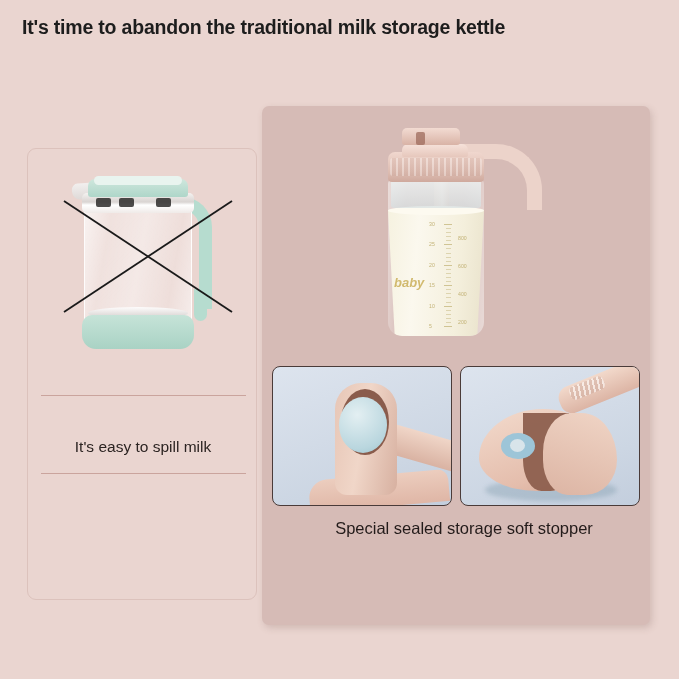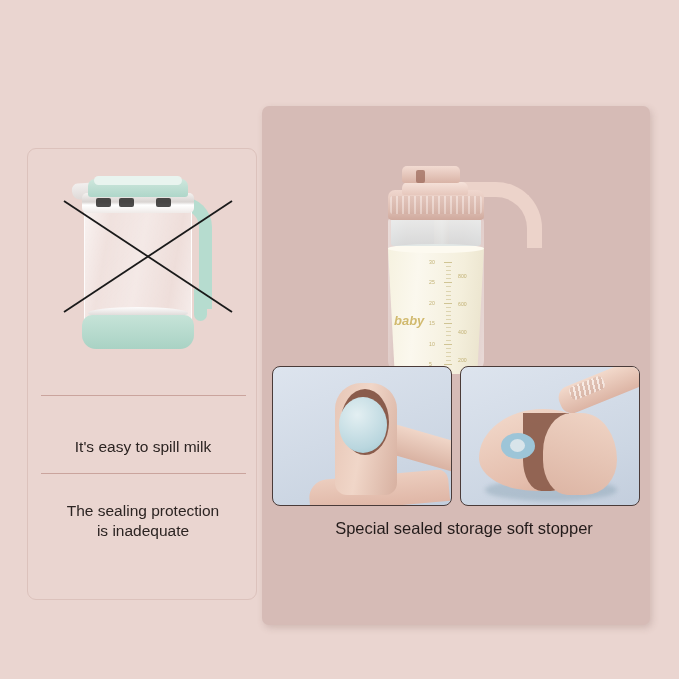--- a/index.html
+++ b/index.html
@@ -220,21 +220,20 @@
     border-radius: 7px;
     box-shadow: 2px 3px 7px rgba(120,88,82,0.22);
   }
 
   .hero-stage {
     position: absolute;
     left: 0;
     top: 0;
     width: 388px;
     height: 248px;
-    margin-top: 38px;
   }
 
   
   .pitcher { position: absolute; left: 118px; top: 16px; width: 190px; height: 234px; }
 
   .p-handle {
     position: absolute;
     left: 78px;
     top: 22px;
     width: 90px;
@@ -545,20 +544,21 @@
     color: #231b1a;
     line-height: 1.33;
     padding-left: 16px;
   }
 </style>
 </head>
 <body>
 
 <div class="page">
 
+  <div class="header-title">It's time to abandon the traditional milk storage kettle</div>
 
   <div class="left-panel">
 
     <div class="kettle-stage">
       <div class="kettle">
         <div class="k-handle"></div>
         <div class="k-handle-tail"></div>
         <div class="k-body"></div>
         <div class="k-spout"></div>
         <div class="k-rim"></div>
@@ -578,24 +578,20 @@
         <line x1="204" y1="52" x2="36" y2="163" stroke="#1a1a1a" stroke-width="1.8"></line>
       </svg>
     </div>
 
     <div class="divider one"></div>
 
     <div class="drawback one">It's easy to spill milk</div>
 
     <div class="divider two"></div>
 
-    <div class="drawback two">
-      <div>The sealing protection</div>
-      <div>is inadequate</div>
-    </div>
   </div>
 
   <div class="right-panel">
 
     <div class="hero-stage">
       <div class="pitcher">
 
         <div class="p-handle">
           <div class="p-handle-arc"></div>
         </div>

